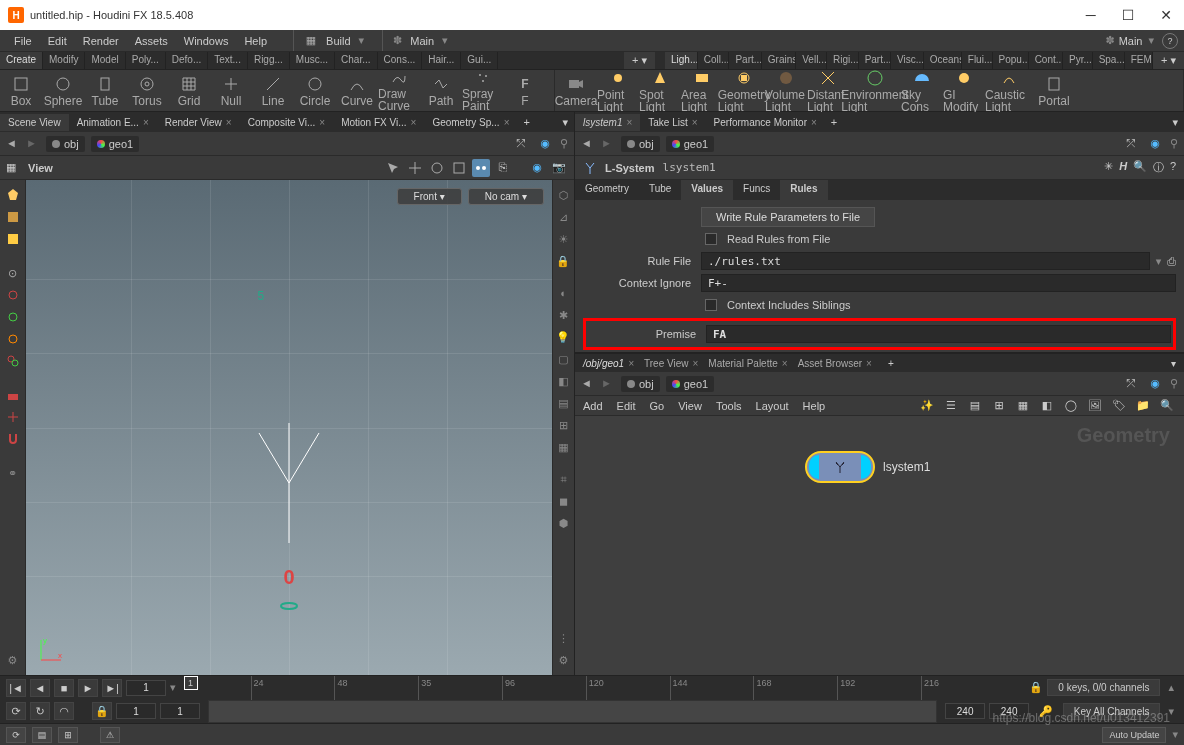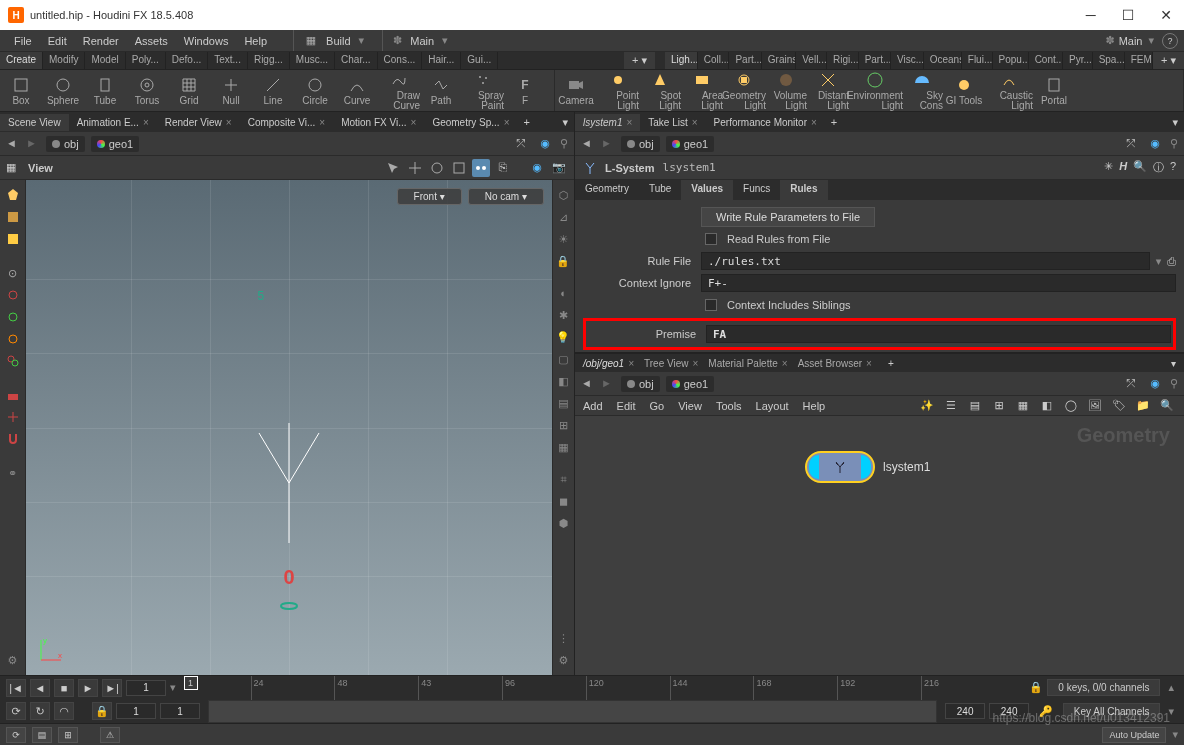--- a/index.html
+++ b/index.html
@@ -17,21 +17,21 @@
 .main-label { margin-right: 6px;}
 .help-icon { width:16px; height:16px; border:1px solid #777; border-radius:50%; display:flex; align-items:center; justify-content:center; font-size:9px; margin-left:8px;}
 .shelfbar { height: 18px; background: #2c2c2c; display: flex; border-bottom: 1px solid #222; }
 .shelf-tab { padding: 2px 6px; font-size: 10px; color: #aaa; border-right: 1px solid #222; cursor: pointer; white-space: nowrap; overflow: hidden;}
 .shelf-tab.active { background: #3a3a3a; color: #ddd; }
 .shelf-plus { margin-left: auto; padding: 2px 8px; background:#3a3a3a;}
 .shelf-tools { height: 42px; background: #3a3a3a; display: flex; border-bottom: 1px solid #222; }
 .tool-group { display: flex; border-right: 1px solid #2a2a2a; }
 .shelf-tool { width: 42px; display: flex; flex-direction: column; align-items: center; justify-content: center; gap: 2px; cursor: pointer; }
 .tool-ico { width: 18px; height: 18px; display: flex; align-items: center; justify-content: center; }
-.tool-label { font-size: 10px; color: #aaa; text-align: right; line-height: 1; }
+.tool-label { font-size: 12px; color: #aaa; text-align: left; line-height: 1; }
 .panes { display: flex; height: 563px; }
 .pane-left { width: 575px; display: flex; flex-direction: column; border-right: 1px solid #222; }
 .pane-right { flex: 1; display: flex; flex-direction: column; }
 .pane-tabs { height: 20px; background: #2c2c2c; display: flex; align-items: center; }
 .pane-tab { padding: 3px 8px; font-size: 10px; cursor: pointer; position: relative; display:flex; align-items:center; gap:4px;}
 .pane-tab.active { background: #3a3a3a; }
 .tab-close { font-size: 10px; color: #888; }
 .pane-tab-plus { padding: 2px 6px; cursor: pointer; }
 .pane-path { height: 24px; background: #3a3a3a; display: flex; align-items: center; padding: 0 6px; gap: 6px; border-bottom: 1px solid #2a2a2a; }
 .nav-arrow { width: 14px; height: 14px; color: #aaa; cursor: pointer; }
@@ -356,21 +356,21 @@
           </svg>
         </div>
         <div class="tool-label">Sky Cons</div>
       </div>
     <div class="shelf-tool">
         <div class="tool-ico">
           <svg width="18" height="18">
             <circle cx="9" cy="9" r="5" fill="#fc6"></circle>
           </svg>
         </div>
-        <div class="tool-label">GI Tools</div>
+        <div class="tool-label">GI Modify</div>
       </div>
     <div class="shelf-tool" style="width:48px;">
         <div class="tool-ico">
           <svg width="18" height="18">
             <path d="M4 14 Q9 4 14 14" fill="none" stroke="#fc6"></path>
           </svg>
         </div>
         <div class="tool-label">Caustic Light</div>
       </div>
     <div class="shelf-tool">
@@ -770,21 +770,21 @@
     <div class="play-btn">◄</div>
     <div class="play-btn">■</div>
     <div class="play-btn">►</div>
     <div class="play-btn">►|</div>
     <input class="frame-input" value="1" style="">
     <span style="color:#888;">▾</span>
     <div class="tl-ruler">
       <div class="tl-cursor" style="left:0;">1</div>
       <div class="tl-tick" style="left:8%;">24</div>
       <div class="tl-tick" style="left:18%;">48</div>
-      <div class="tl-tick" style="left:28%;">43</div>
+      <div class="tl-tick" style="left:28%;">35</div>
       <div class="tl-tick" style="left:38%;">96</div>
       <div class="tl-tick" style="left:48%;">120</div>
       <div class="tl-tick" style="left:58%;">144</div>
       <div class="tl-tick" style="left:68%;">168</div>
       <div class="tl-tick" style="left:78%;">192</div>
       <div class="tl-tick" style="left:88%;">216</div>
     </div>
     <span style="color:#666;">🔒</span>
     <div class="tl-right-label">0 keys, 0/0 channels</div>
     <span style="color:#888;padding:0 4px;">▴</span>

